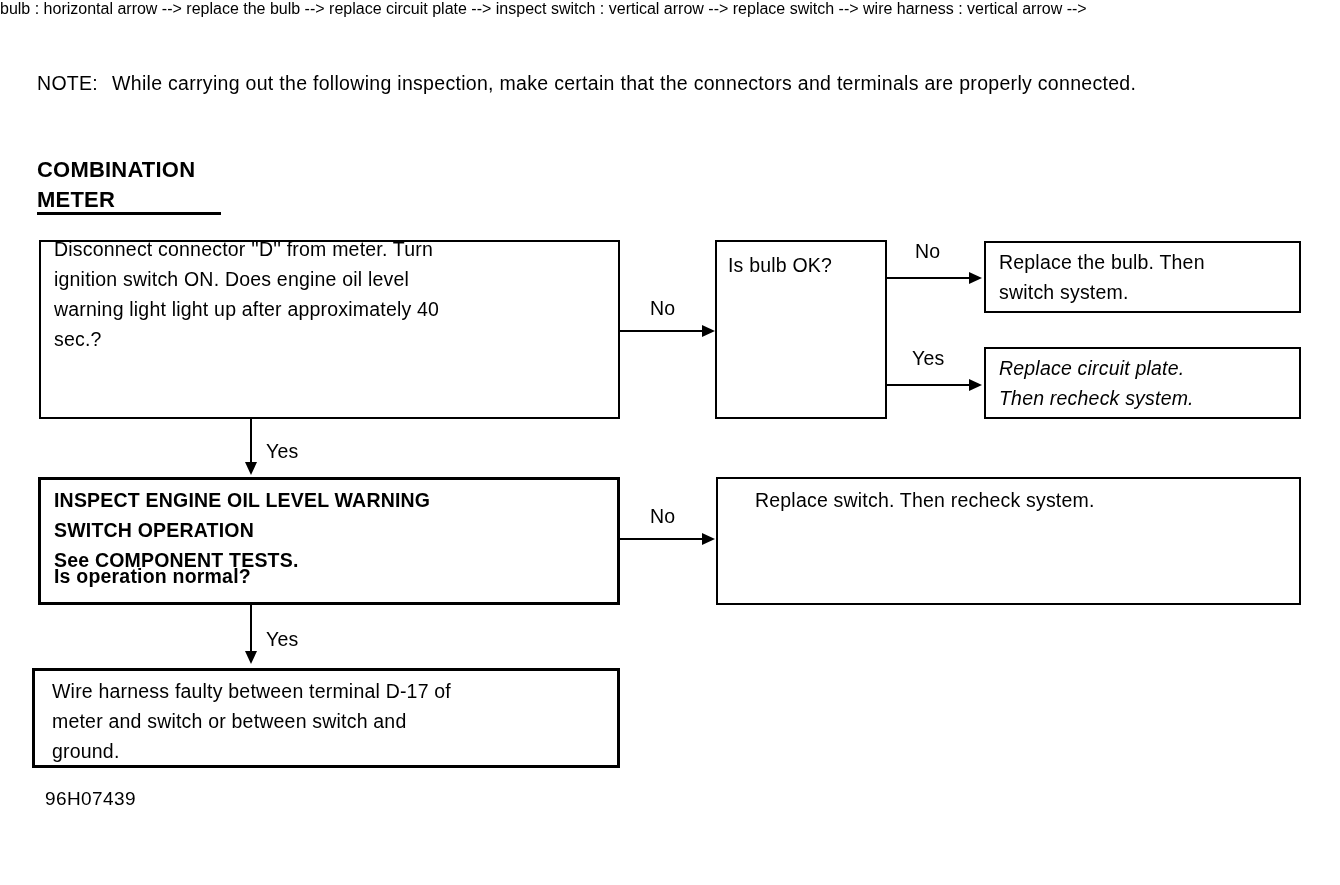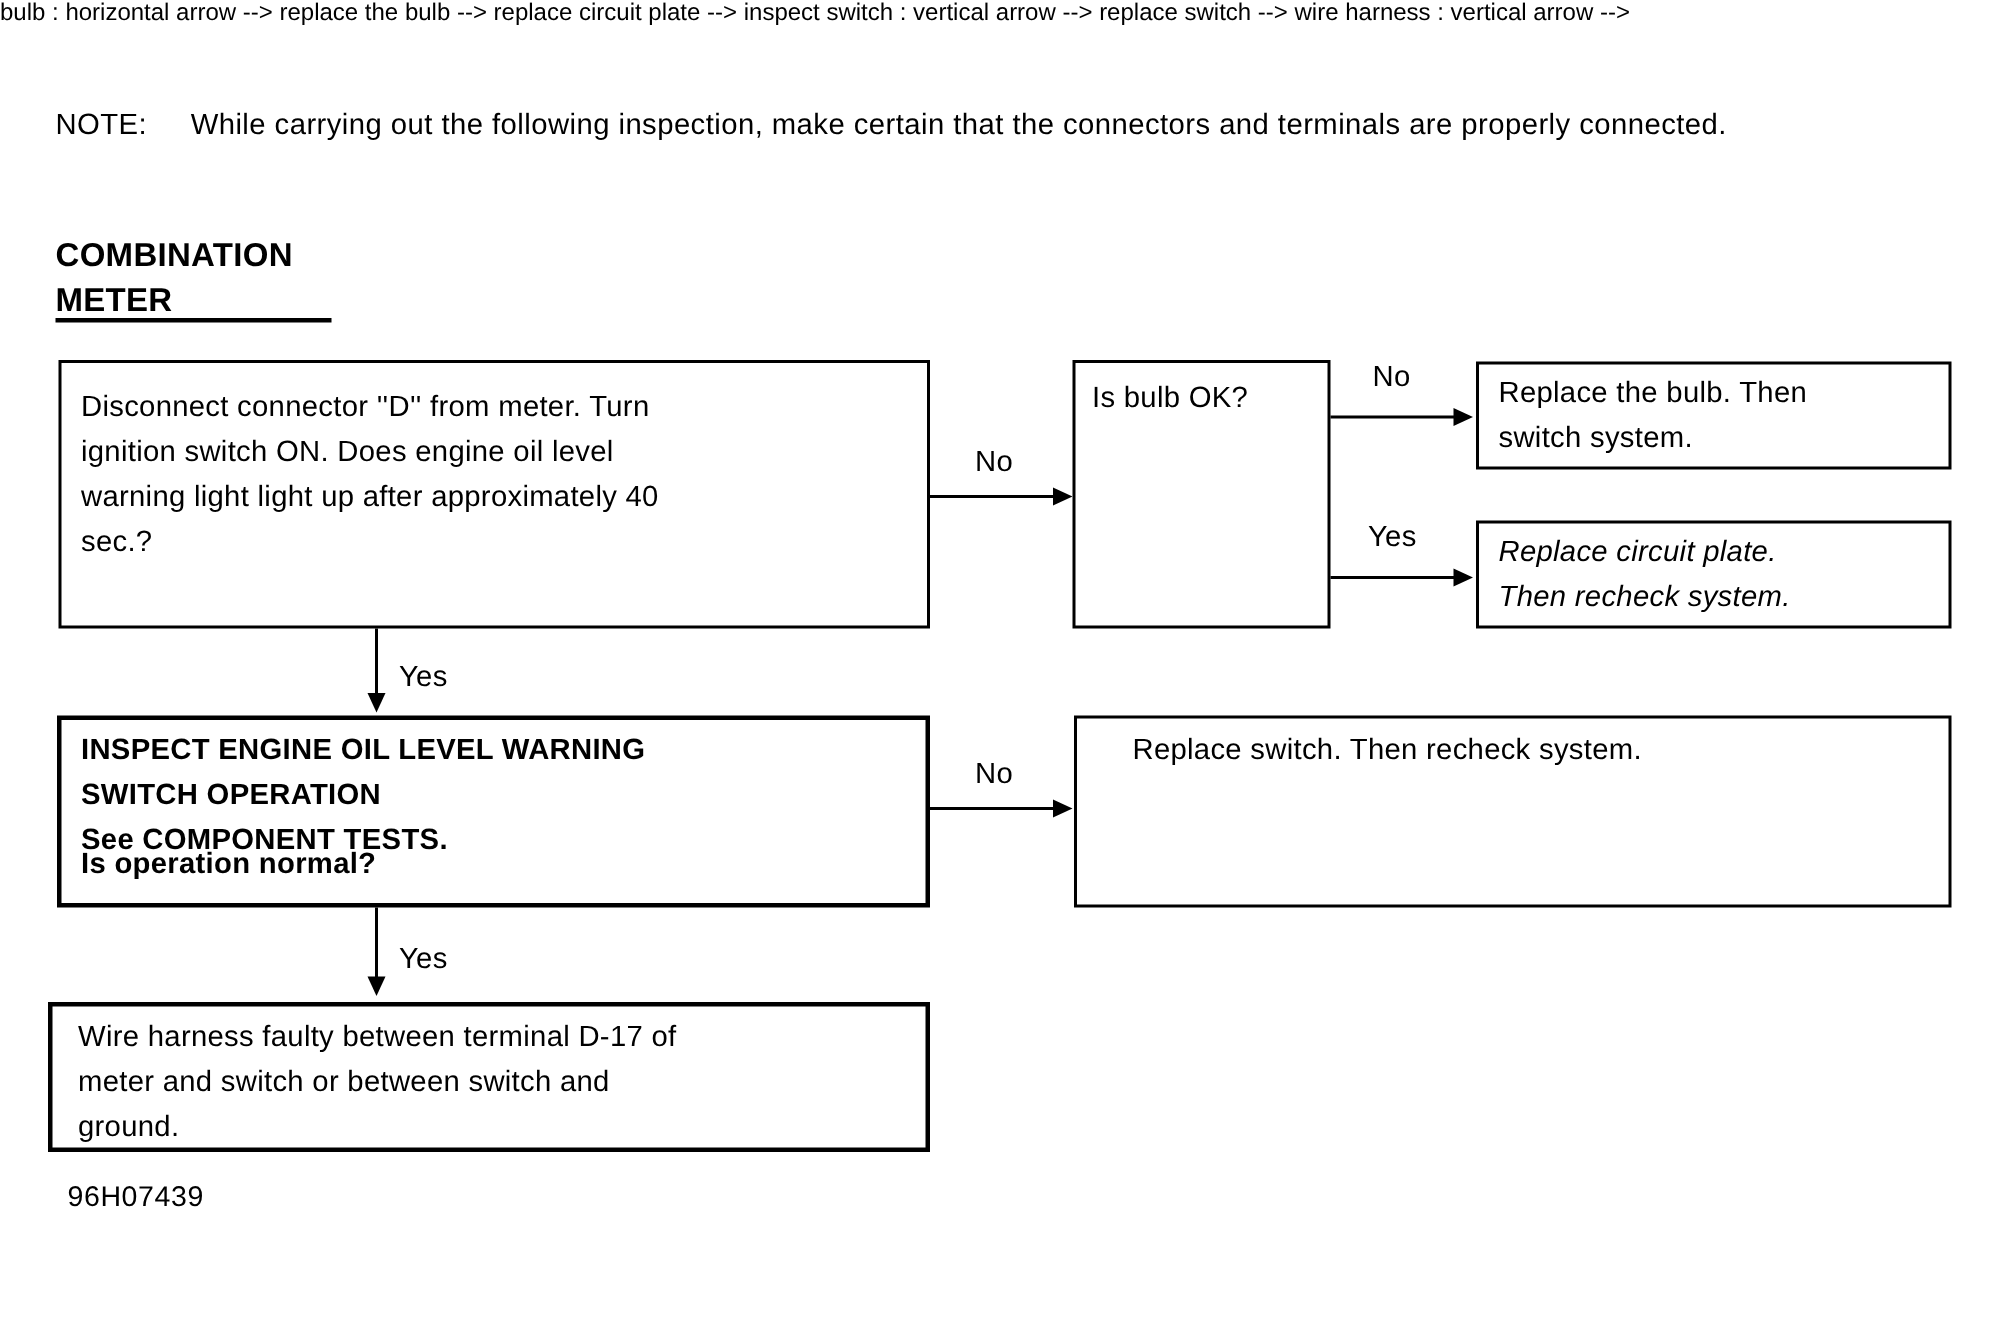--- a/index.html
+++ b/index.html
@@ -25,21 +25,21 @@
     position: absolute;
     left: 37px;
     top: 68px;
     width: 1270px;
     font-size: 19.5px;
     line-height: 31px;
     letter-spacing: 0.3px;
     white-space: normal;
   }
   .note .note-label {
-    margin-right: 29px;
+    margin-right: 14px;
   }
 
   
   .section-heading {
     position: absolute;
     left: 37px;
     top: 155px;
     font-size: 22px;
     font-weight: bold;
     line-height: 30px;
@@ -130,21 +130,21 @@
 
   
   <div class="section-heading">
     <div>COMBINATION</div>
     <div>METER</div>
   </div>
   <div class="heading-rule"></div>
 
   
   <div class="box" style="left:39px; top:240px; width:581px; height:179px;"></div>
-  <div class="box-text" style="left:54px; top:256px; width:555px;">Disconnect connector ''D'' from meter. Turn
+  <div class="box-text" style="left:54px; top:234px; width:555px;">Disconnect connector ''D'' from meter. Turn
 ignition switch ON. Does engine oil level
 warning light light up after approximately 40
 sec.?</div>
 
    bulb : horizontal arrow --&gt;
   <div class="hline" style="left:620px; top:330px; width:84px;"></div>
   <div class="arrow-right" style="left:702px; top:325px;"></div>
   <div class="edge-label" style="left:650px; top:296px;">No</div>
 
   

